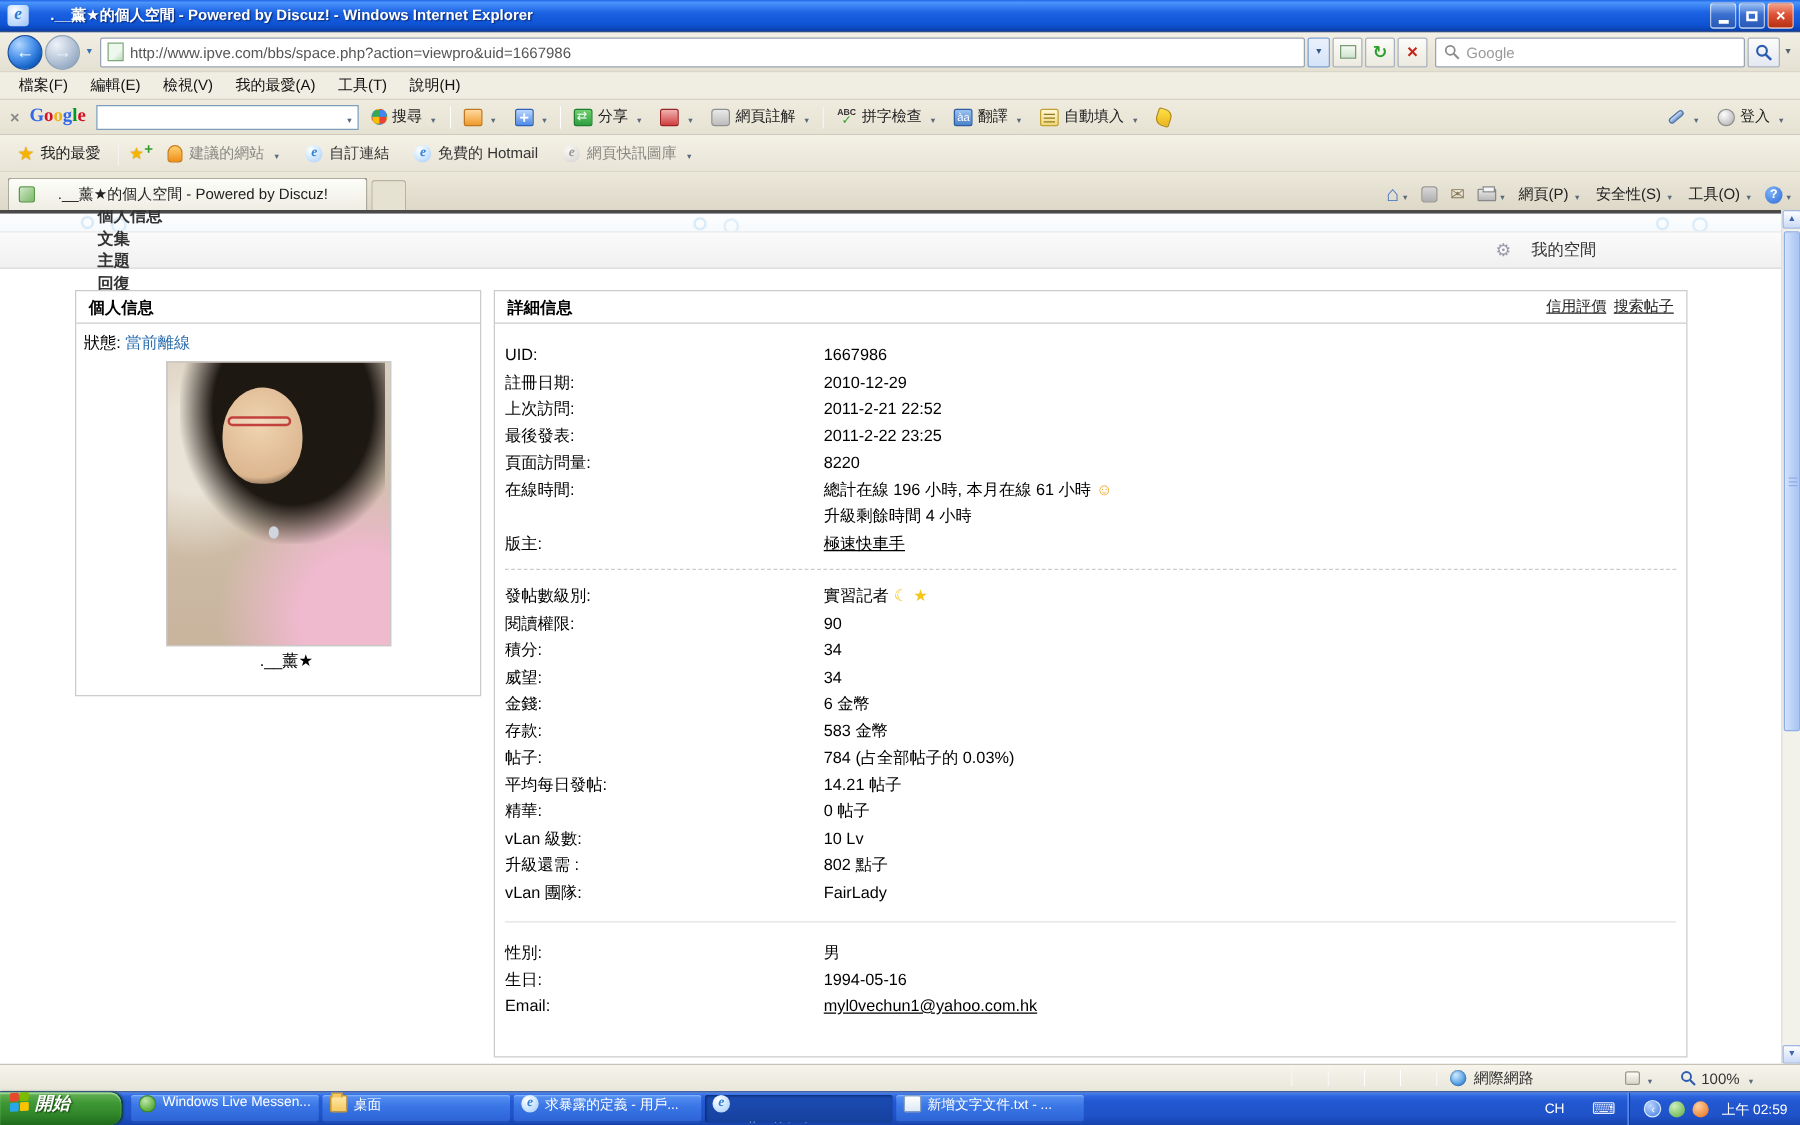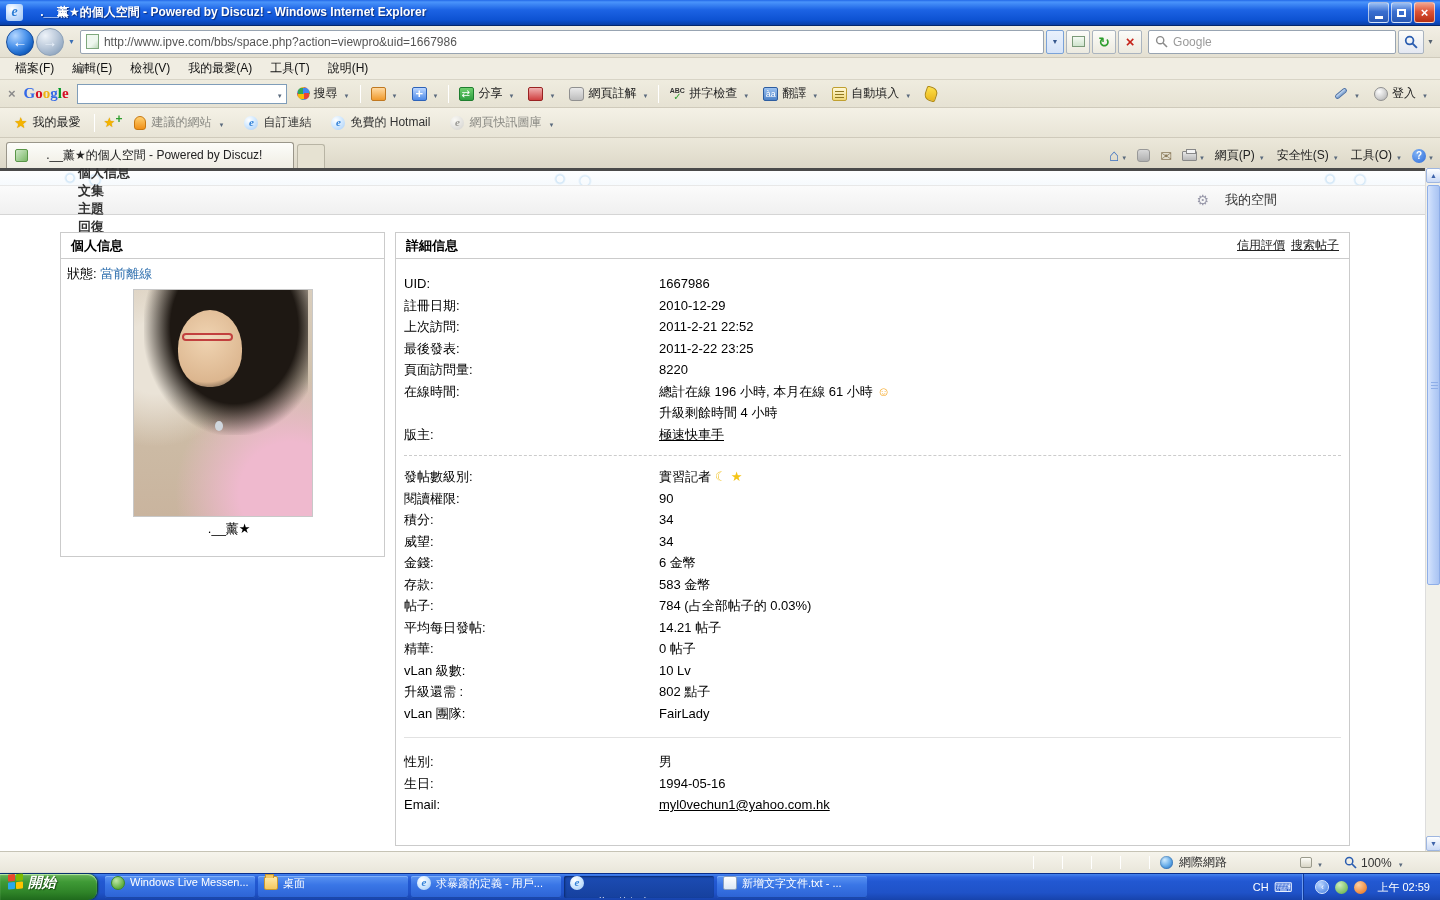--- a/index.html
+++ b/index.html
@@ -219,21 +219,21 @@
   .taskbtn.active{background:linear-gradient(#1c4cb4,#16419e);box-shadow:inset 1px 1px 2px #0b2a6e;flex-direction:column;}
   .tlabel{white-space:nowrap;overflow:hidden;}
   .ticon{width:14px;height:14px;flex:none;border-radius:2px;}
   .ticon.icon-msn{background:radial-gradient(circle at 35% 30%,#bfe8a8,#5fae3f 70%);border:1px solid #3c8828;border-radius:50%;}
   .ticon.icon-folder{background:linear-gradient(#ffe9a8,#f5c860);border:1px solid #c89830;position:relative;}
   .ticon.icon-folder::before{content:"";position:absolute;left:0;top:-3px;width:7px;height:3px;background:#f5c860;border:1px solid #c89830;border-bottom:none;}
   .ticon.icon-ie{border-radius:50%;background:radial-gradient(circle at 35% 30%,#fff,#d8ecff 40%,#9cc6f5);
     color:#2f7fd6;font:italic bold 11px/13px "Liberation Serif",serif;text-align:center;}
   .ticon.icon-ie::after{content:"e";}
   .ticon.icon-notepad{background:linear-gradient(#fff,#dce8f5);border:1px solid #8aa0c0;}
-  .langbar{display:flex;align-items:center;gap:5px;color:#fff;font-size:11px;padding:0 10px;cursor:pointer;}
+  .langbar{display:flex;align-items:center;gap:22px;color:#fff;font-size:11px;padding:0 10px;cursor:pointer;}
   .kbd-g{color:#e8f0ff;font-size:13px;}
   .tray{display:flex;align-items:center;gap:6px;padding:0 10px 0 12px;color:#fff;font-size:11px;
     border-left:1px solid #6a9af2;box-shadow:inset 1px 0 0 #123a96;}
   .tray-chev{width:14px;height:14px;border-radius:50%;background:radial-gradient(circle at 35% 30%,#bcd7ff,#3f7ae0);
     border:1px solid #d8e8ff;color:#fff;font-size:9px;line-height:12px;text-align:center;cursor:pointer;}
   .tray-dot{width:13px;height:13px;border-radius:3px;cursor:pointer;}
   .tray-msn{background:radial-gradient(circle at 35% 30%,#cfeebc,#57aa3c);border-radius:50%;}
   .tray-orange{background:radial-gradient(circle at 35% 30%,#ffd0a0,#e86a10);border-radius:50%;}
   .tray-time{margin-left:4px;}
 

